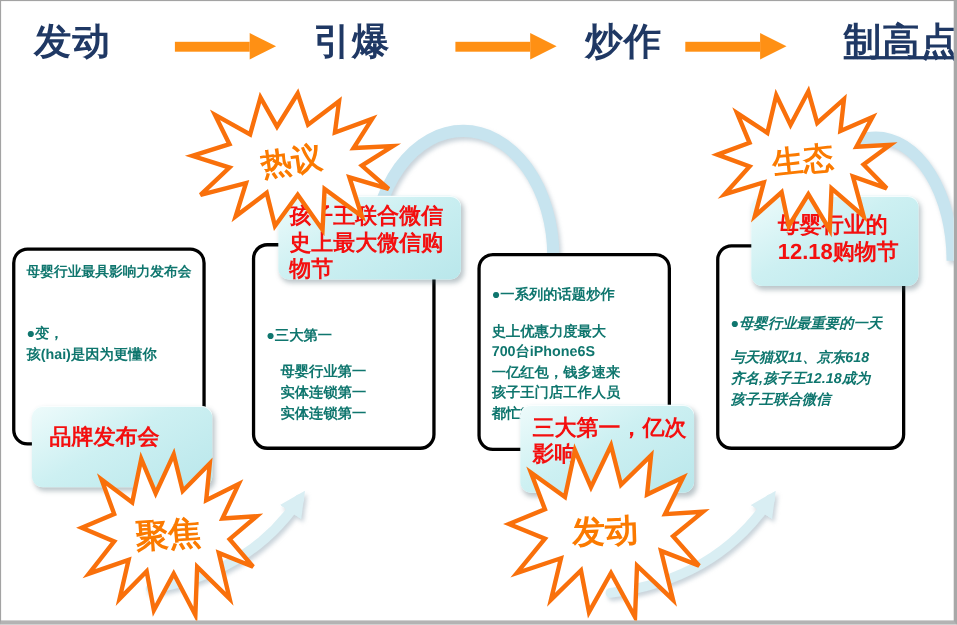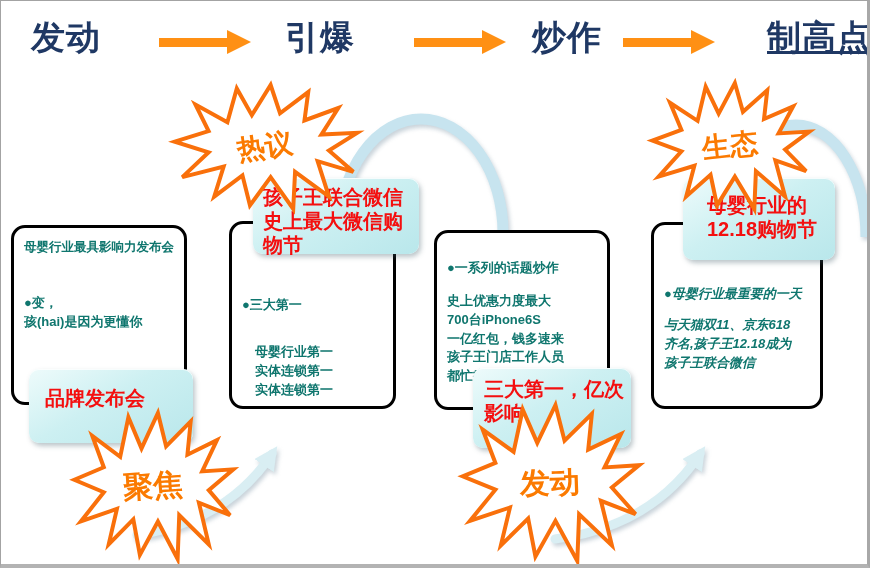--- a/index.html
+++ b/index.html
@@ -30,21 +30,21 @@
   .b1{left:10px; top:224px; width:176px; height:180px;}
   .b2{left:228px; top:220px; width:167px; height:188px;}
   .b3{left:433px; top:229px; width:176px; height:180px;}
   .b4{left:650px; top:221px; width:172px; height:187px;font-style:italic;}
   .ibox .heading { font-size:12.5px; }
   .b1 .bullet{ margin-top:38px; }
   .b2 .bullet{ margin-top:62px; }
   .b3 .bullet{ margin-top:16px; }
   .b4 .bullet{ margin-top:50px; }
   .b1 .lines{ margin-top:0; }
-  .b2 .lines{ margin-top:28px; padding-left:13px; }
+  .b2 .lines{ margin-top:14px; padding-left:13px; }
   .b3 .lines{ margin-top:14px; }
   .b4 .lines{ margin-top:12px; }
   .lines div { white-space:nowrap; }
   
   .tag {
     position:absolute; box-sizing:border-box; z-index:3; border-radius:10px;
     background:linear-gradient(150deg,#eefbfb 0%,#cdf0f2 45%,#b9e7eb 100%);
     box-shadow:2px 3px 5px rgba(60,90,100,.35), inset 0 1px 0 rgba(255,255,255,.8);
     color:#F40F0F; font-weight:bold; font-size:20px; line-height:1.2;
   }

